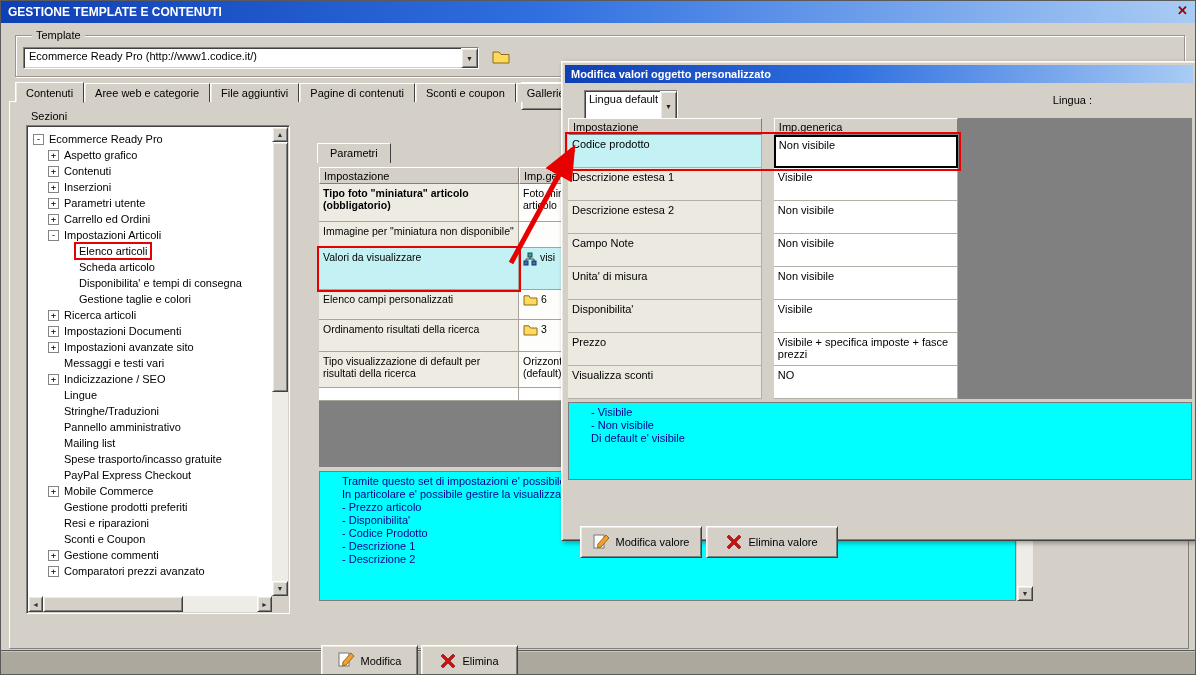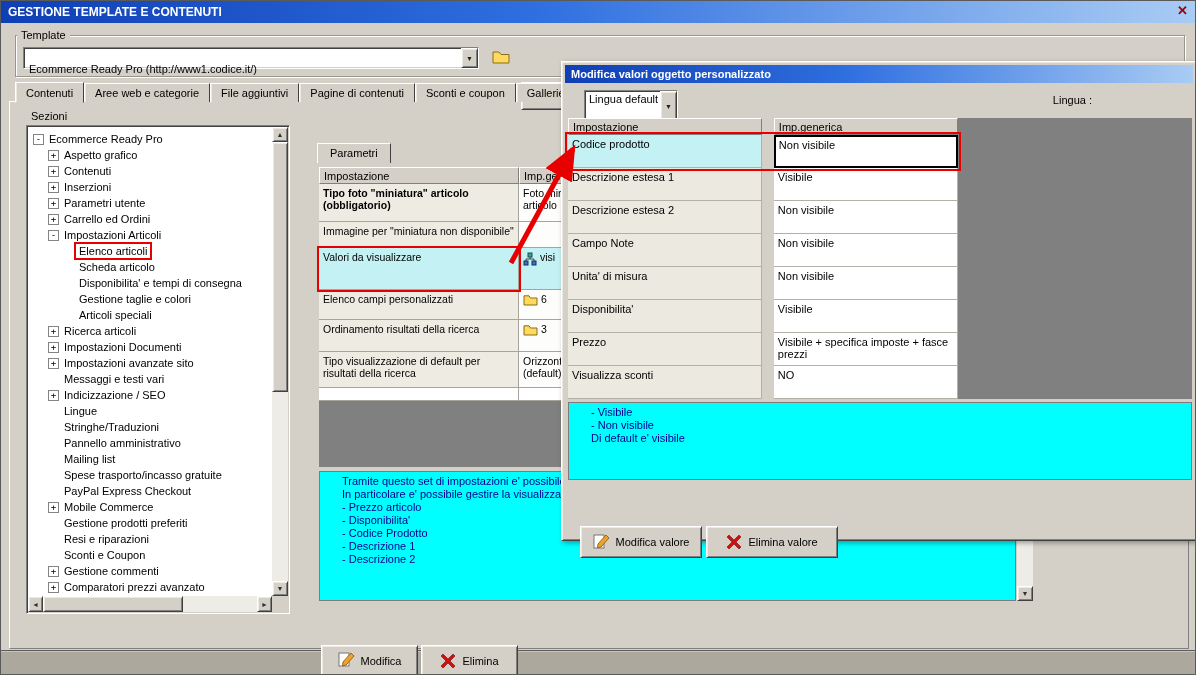--- a/index.html
+++ b/index.html
@@ -17,23 +17,23 @@
 
   
   .titlebar{position:absolute;left:0;top:0;width:100%;height:22px;
             background:linear-gradient(90deg,#0f3fb4 0%,#2f6fe0 45%,#a9ccf4 100%);
             color:#fff;font-weight:bold;font-size:12px;display:flex;align-items:center;padding-left:7px;}
   .close-x{position:absolute;right:7px;top:2px;color:#a00000;font-weight:bold;font-size:13px;cursor:default;}
 
   
   .template-group{position:absolute;left:14px;top:34px;width:1170px;height:42px;
                   border:1px solid #9a968e;box-shadow:inset 1px 1px 0 #ffffff,1px 1px 0 #ffffff;}
-  .group-legend{position:absolute;left:16px;top:28px;background:#d4d0c8;padding:0 4px;}
+  .group-legend{position:absolute;left:31px;top:28px;background:#d4d0c8;padding:0 4px;}
   .combo{position:absolute;left:22px;top:46px;width:456px;height:22px;display:flex;}
-  .combo .ctext{flex:1;padding:15px 5px;overflow:hidden;white-space:nowrap;}
+  .combo .ctext{flex:1;padding:2px 5px;overflow:hidden;white-space:nowrap;}
   .combo-btn{width:17px;height:100%;display:flex;align-items:center;justify-content:center;font-size:7px;color:#202020;}
   .tool-folder{position:absolute;left:486px;top:45px;width:28px;height:24px;display:flex;align-items:center;justify-content:center;background:transparent;border:none;}
   .btn{display:flex;align-items:center;justify-content:center;gap:6px;cursor:default;margin-top:37px;}
   .btn-new{position:absolute;left:520px;top:44px;width:152px;height:28px;}
   .btn-exit{position:absolute;left:1044px;top:38px;width:142px;height:30px;}
 
   
   .tabpage{position:absolute;left:8px;top:100px;width:1180px;height:548px;background:#d4d0c8;
            border-top:1px solid #ffffff;border-left:1px solid #ffffff;border-right:1px solid #808080;border-bottom:1px solid #808080;}
   .tabstrip{position:absolute;left:14px;top:82px;height:19px;display:flex;align-items:flex-end;z-index:3;}
@@ -213,24 +213,20 @@
           <span class="tree-label">Scheda articolo</span>
         </div>
         <div class="tree-row" style="padding-left: 32px;">
           <span class="toggle-spacer"></span>
           <span class="tree-label">Disponibilita' e tempi di consegna</span>
         </div>
         <div class="tree-row" style="padding-left: 32px;">
           <span class="toggle-spacer"></span>
           <span class="tree-label">Gestione taglie e colori</span>
         </div>
-        <div class="tree-row" style="padding-left: 32px;">
-          <span class="toggle-spacer"></span>
-          <span class="tree-label">Articoli speciali</span>
-        </div>
         <div class="tree-row" style="padding-left: 17px;">
           <span class="toggle">+</span>
           <span class="tree-label">Ricerca articoli</span>
         </div>
         <div class="tree-row" style="padding-left: 17px;">
           <span class="toggle">+</span>
           <span class="tree-label">Impostazioni Documenti</span>
         </div>
         <div class="tree-row" style="padding-left: 17px;">
           <span class="toggle">+</span>

